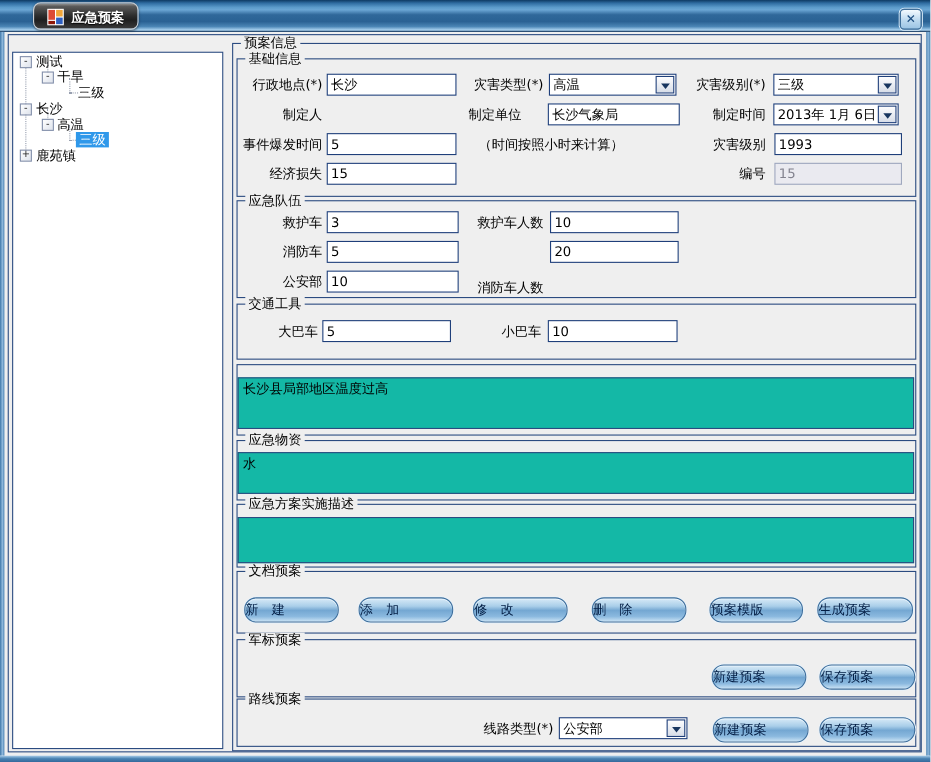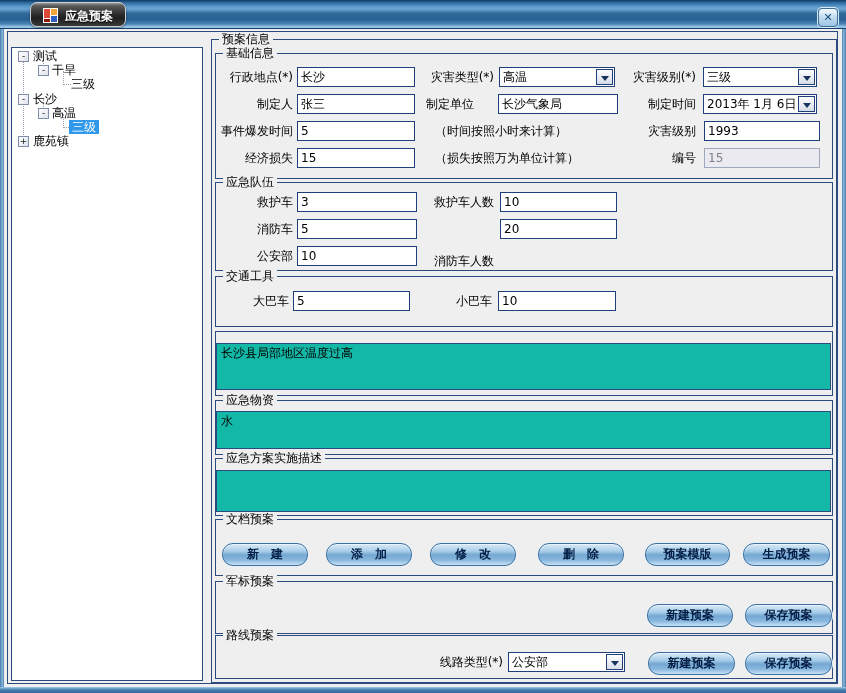--- a/index.html
+++ b/index.html
@@ -63,21 +63,21 @@
     border:1px solid #1F3F7A;background:linear-gradient(180deg,#FDFDFE,#D7DDE8);}
   .combo .arr{position:absolute;left:4px;top:6px;width:0;height:0;
     border:4px solid transparent;border-top:5px solid #17355F;}
   .textarea{position:absolute;background:#14b8a6;border:1px solid #2B4B80;box-sizing:border-box;
     font-size:12px;line-height:15px;padding:2px 4px;color:#000;overflow:hidden;}
   
   .pill{position:absolute;height:23px;border-radius:11px;box-sizing:border-box;
     border:1px solid #3D6F9E;
     background:linear-gradient(180deg,#D8EAF7 0%,#A9CEE9 34%,#74A7D2 52%,#8BB9DF 78%,#C9E2F4 100%);
     box-shadow:0 0 0 1px #E9F1F8,inset 0 1px 0 #E8F3FB;
-    font-size:12px;line-height:21px;text-align:center;color:#031E45;white-space:nowrap;cursor:default;font-weight:bold;}
+    font-size:12px;line-height:21px;color:#031E45;white-space:nowrap;cursor:default;}
 </style>
 </head>
 <body>
 
 <div class="screen">
 
   <div class="titlebar"></div>
   <div class="edge-l"></div>
   <div class="edge-r"></div>
   <div class="edge-b"></div>
@@ -132,40 +132,38 @@
   </div>
   <div class="lbl" style="left:612px;top:67px;width:84px;">灾害级别(*)</div>
   <div class="combo" style="left:703px;top:67px;width:114px;">
     <span class="val">三级</span>
     <span class="dbtn">
         <i class="arr"></i>
       </span>
   </div>
 
   <div class="lbl" style="left:210px;top:94px;width:83px;">制定人</div>
-  <div class="input" style="left:297px;top:94px;width:118px;">张三</div>
   <div class="lbl" style="left:390px;top:94px;width:84px;">制定单位</div>
   <div class="input" style="left:498px;top:94px;width:120px;">长沙气象局</div>
   <div class="lbl" style="left:612px;top:94px;width:84px;">制定时间</div>
   <div class="combo" style="left:703px;top:94px;width:114px;padding-left:40px;">
     <span class="val">2013年 1月 6日</span>
     <span class="dbtn">
         <i class="arr"></i>
       </span>
   </div>
 
   <div class="lbl" style="left:210px;top:121px;width:83px;">事件爆发时间</div>
   <div class="input" style="left:297px;top:121px;width:118px;">5</div>
   <div class="note" style="left:435px;top:121px;">（时间按照小时来计算）</div>
   <div class="lbl" style="left:612px;top:121px;width:84px;">灾害级别</div>
   <div class="input" style="left:704px;top:121px;width:116px;">1993</div>
 
   <div class="lbl" style="left:210px;top:148px;width:83px;">经济损失</div>
   <div class="input" style="left:297px;top:148px;width:118px;">15</div>
-  <div class="note" style="left:435px;top:148px;">（损失按照万为单位计算）</div>
   <div class="lbl" style="left:612px;top:148px;width:84px;">编号</div>
   <div class="input disabled" style="left:704px;top:148px;width:116px;">15</div>
 
   <div class="group" style="left:215px;top:182px;width:618px;height:89px;"></div>
   <div class="glabel" style="left:223px;top:176px;">应急队伍</div>
   <div class="lbl" style="left:210px;top:192px;width:83px;">救护车</div>
   <div class="input" style="left:297px;top:192px;width:120px;">3</div>
   <div class="lbl" style="left:410px;top:192px;width:84px;">救护车人数</div>
   <div class="input" style="left:500px;top:192px;width:117px;">10</div>
   <div class="lbl" style="left:210px;top:219px;width:83px;">消防车</div>

